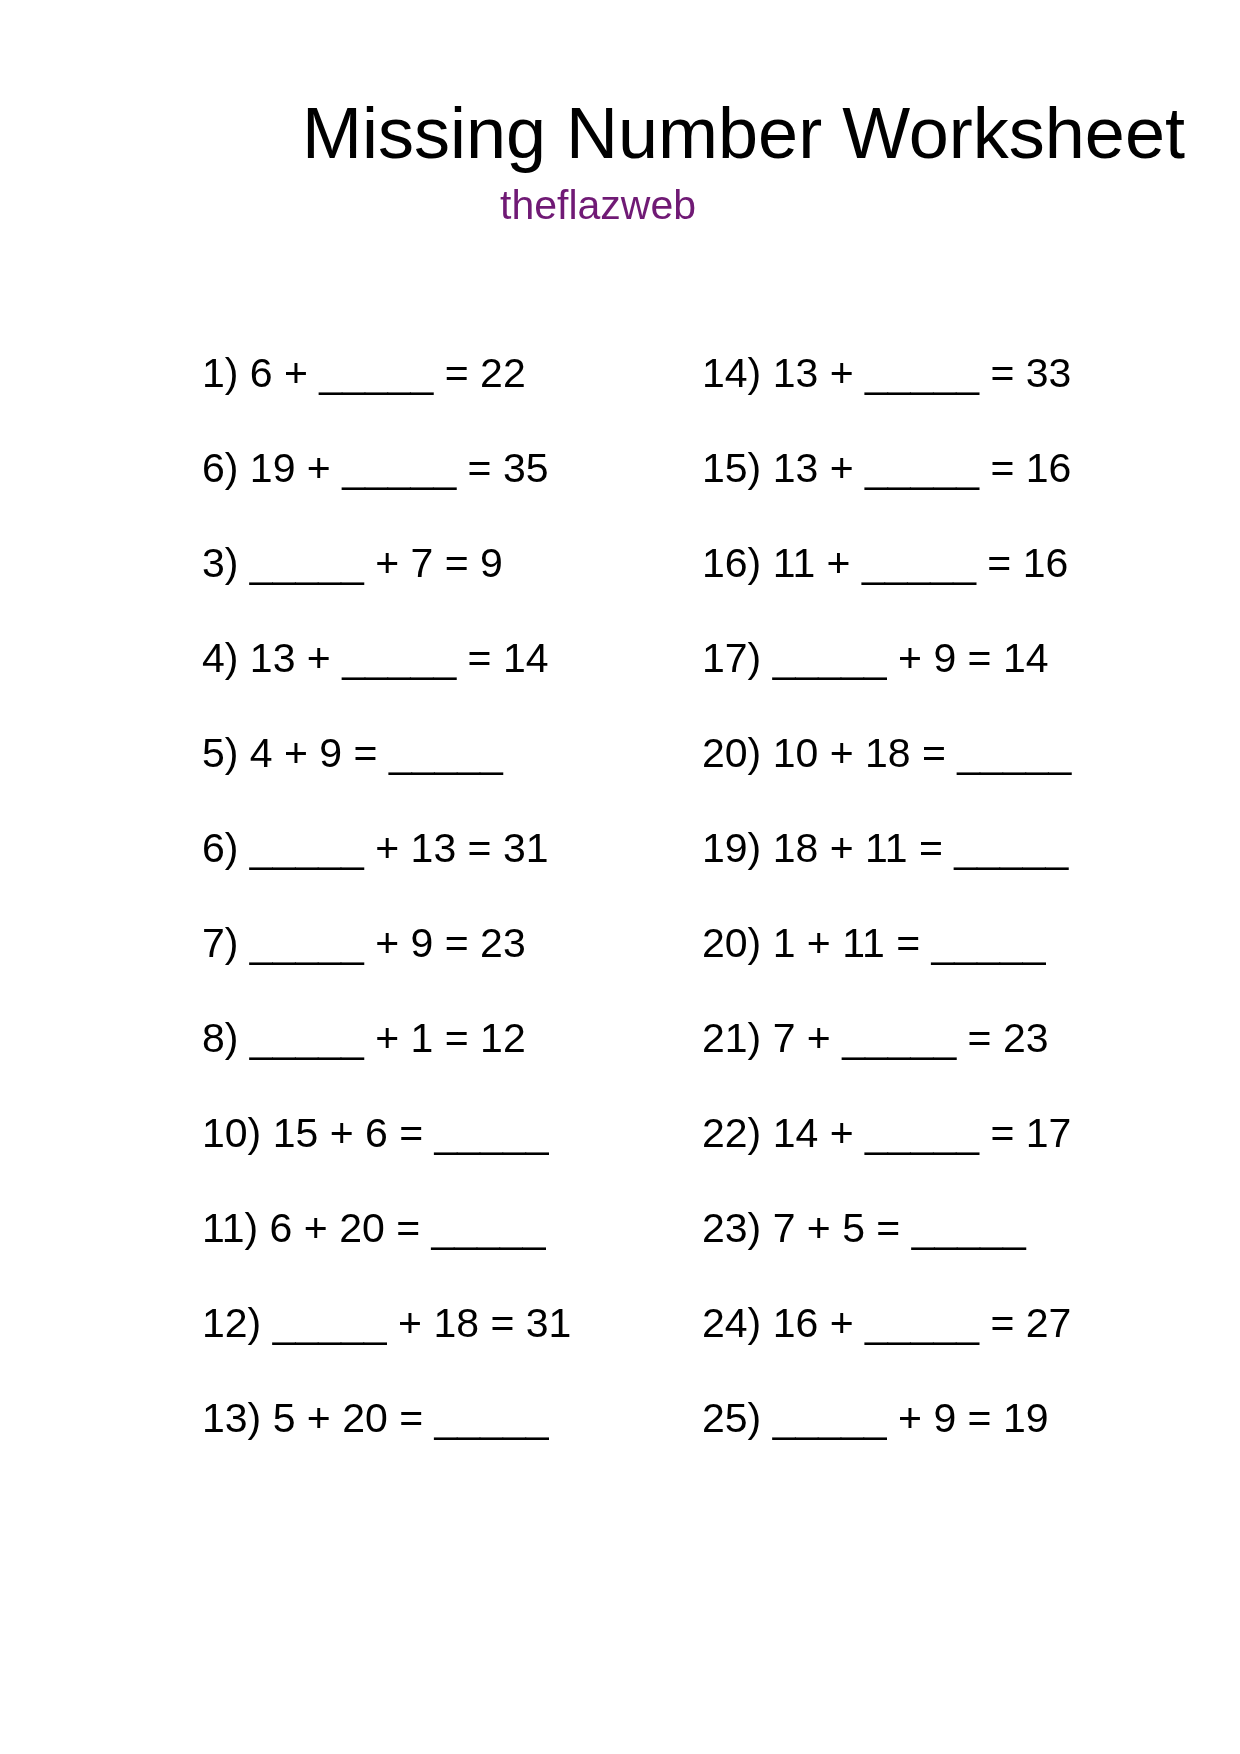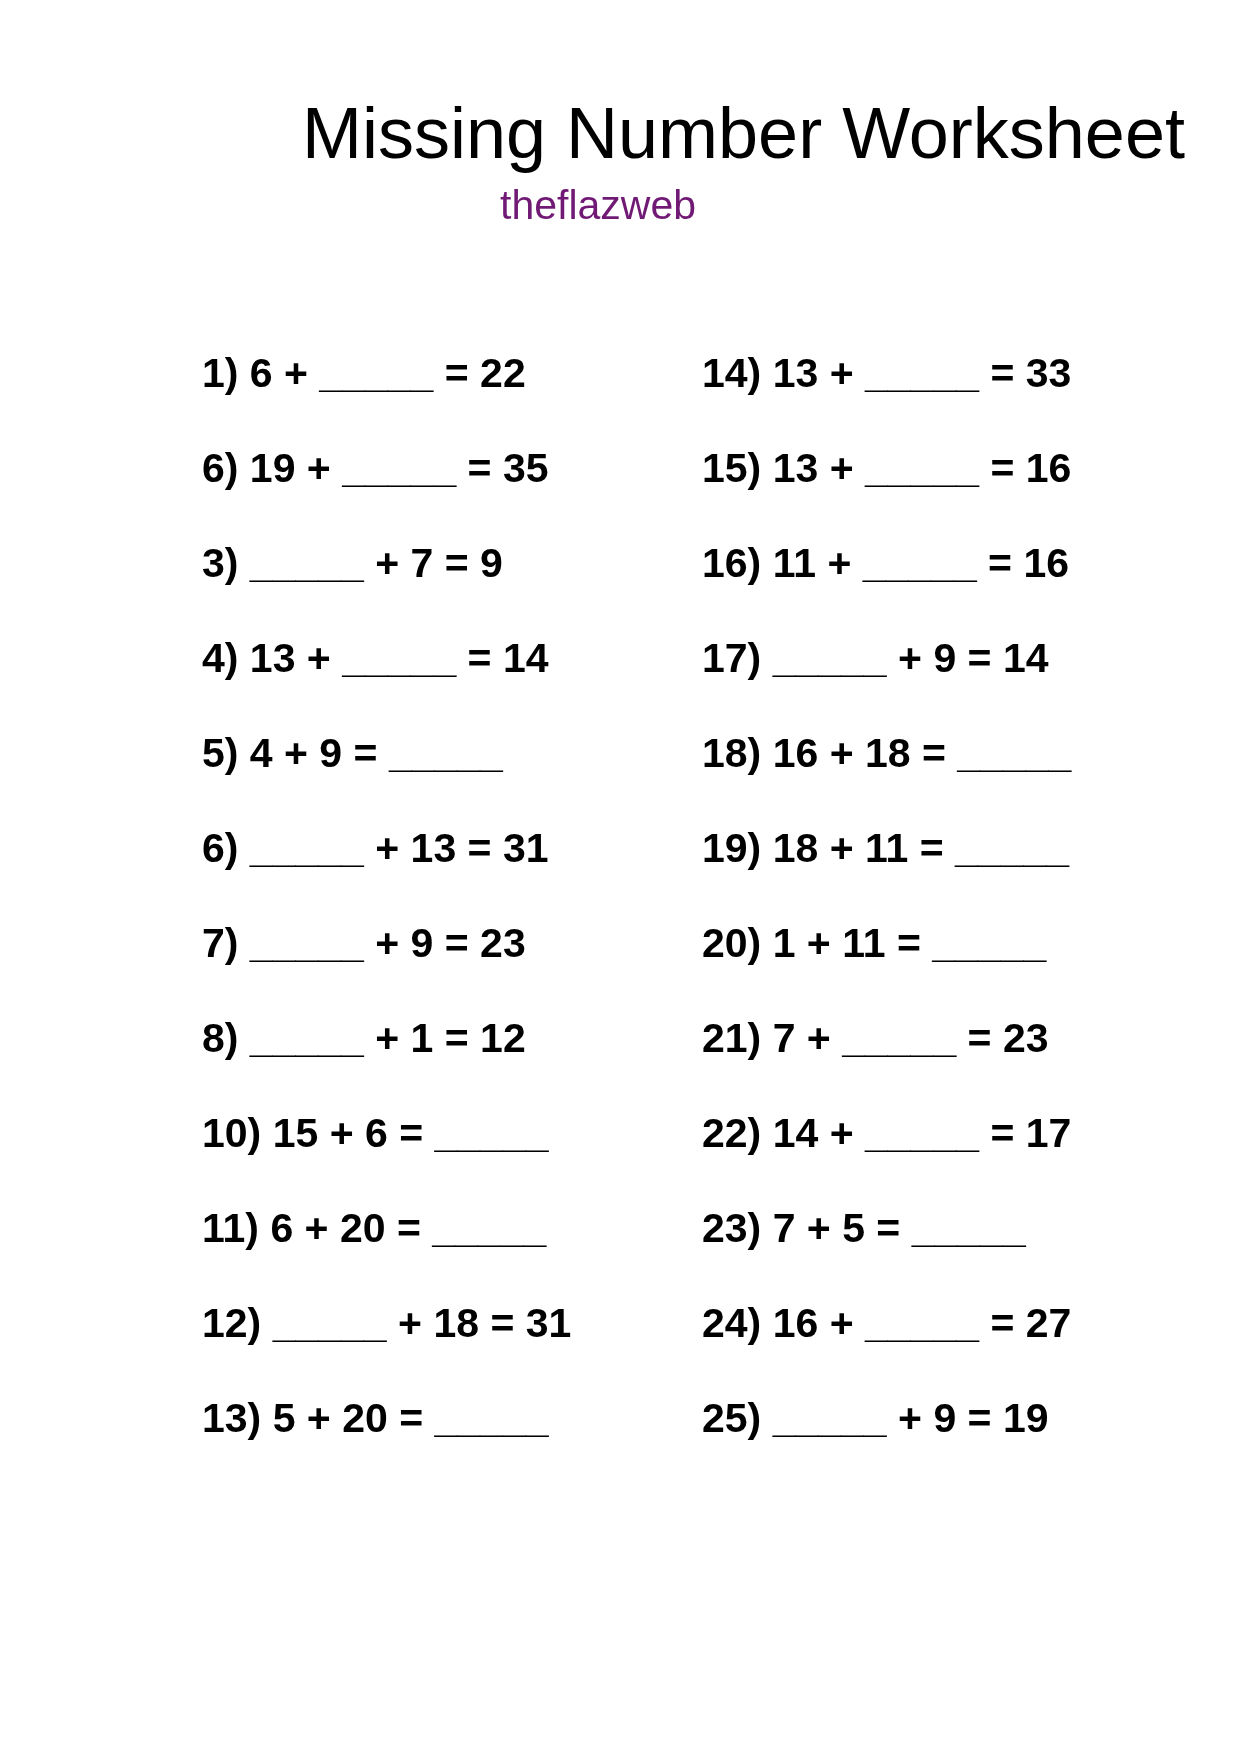--- a/index.html
+++ b/index.html
@@ -29,21 +29,20 @@
       left: 500px;
       top: 180px;
       font-size: 41px;
       line-height: 50px;
       color: #701a75;
       white-space: nowrap;
     }
     .column {
       position: absolute;
       top: 348px;
-      font-weight: bold;
     }
     .col-left { left: 202px; }
     .col-right { left: 702px; }
     .problem {
       height: 95px;
       font-size: 41px;
       line-height: 50px;
       white-space: pre;
     }
   </style>
@@ -67,21 +66,21 @@
     <div class="problem">11) 6 + 20 = _____</div>
     <div class="problem">12) _____ + 18 = 31</div>
     <div class="problem">13) 5 + 20 = _____</div>
   </div>
 
   <div class="column col-right">
     <div class="problem">14) 13 + _____ = 33</div>
     <div class="problem">15) 13 + _____ = 16</div>
     <div class="problem">16) 11 + _____ = 16</div>
     <div class="problem">17) _____ + 9 = 14</div>
-    <div class="problem">18) 16 + 18 = _____</div>
+    <div class="problem">20) 10 + 18 = _____</div>
     <div class="problem">19) 18 + 11 = _____</div>
     <div class="problem">20) 1 + 11 = _____</div>
     <div class="problem">21) 7 + _____ = 23</div>
     <div class="problem">22) 14 + _____ = 17</div>
     <div class="problem">23) 7 + 5 = _____</div>
     <div class="problem">24) 16 + _____ = 27</div>
     <div class="problem">25) _____ + 9 = 19</div>
   </div>
 </div>
 

